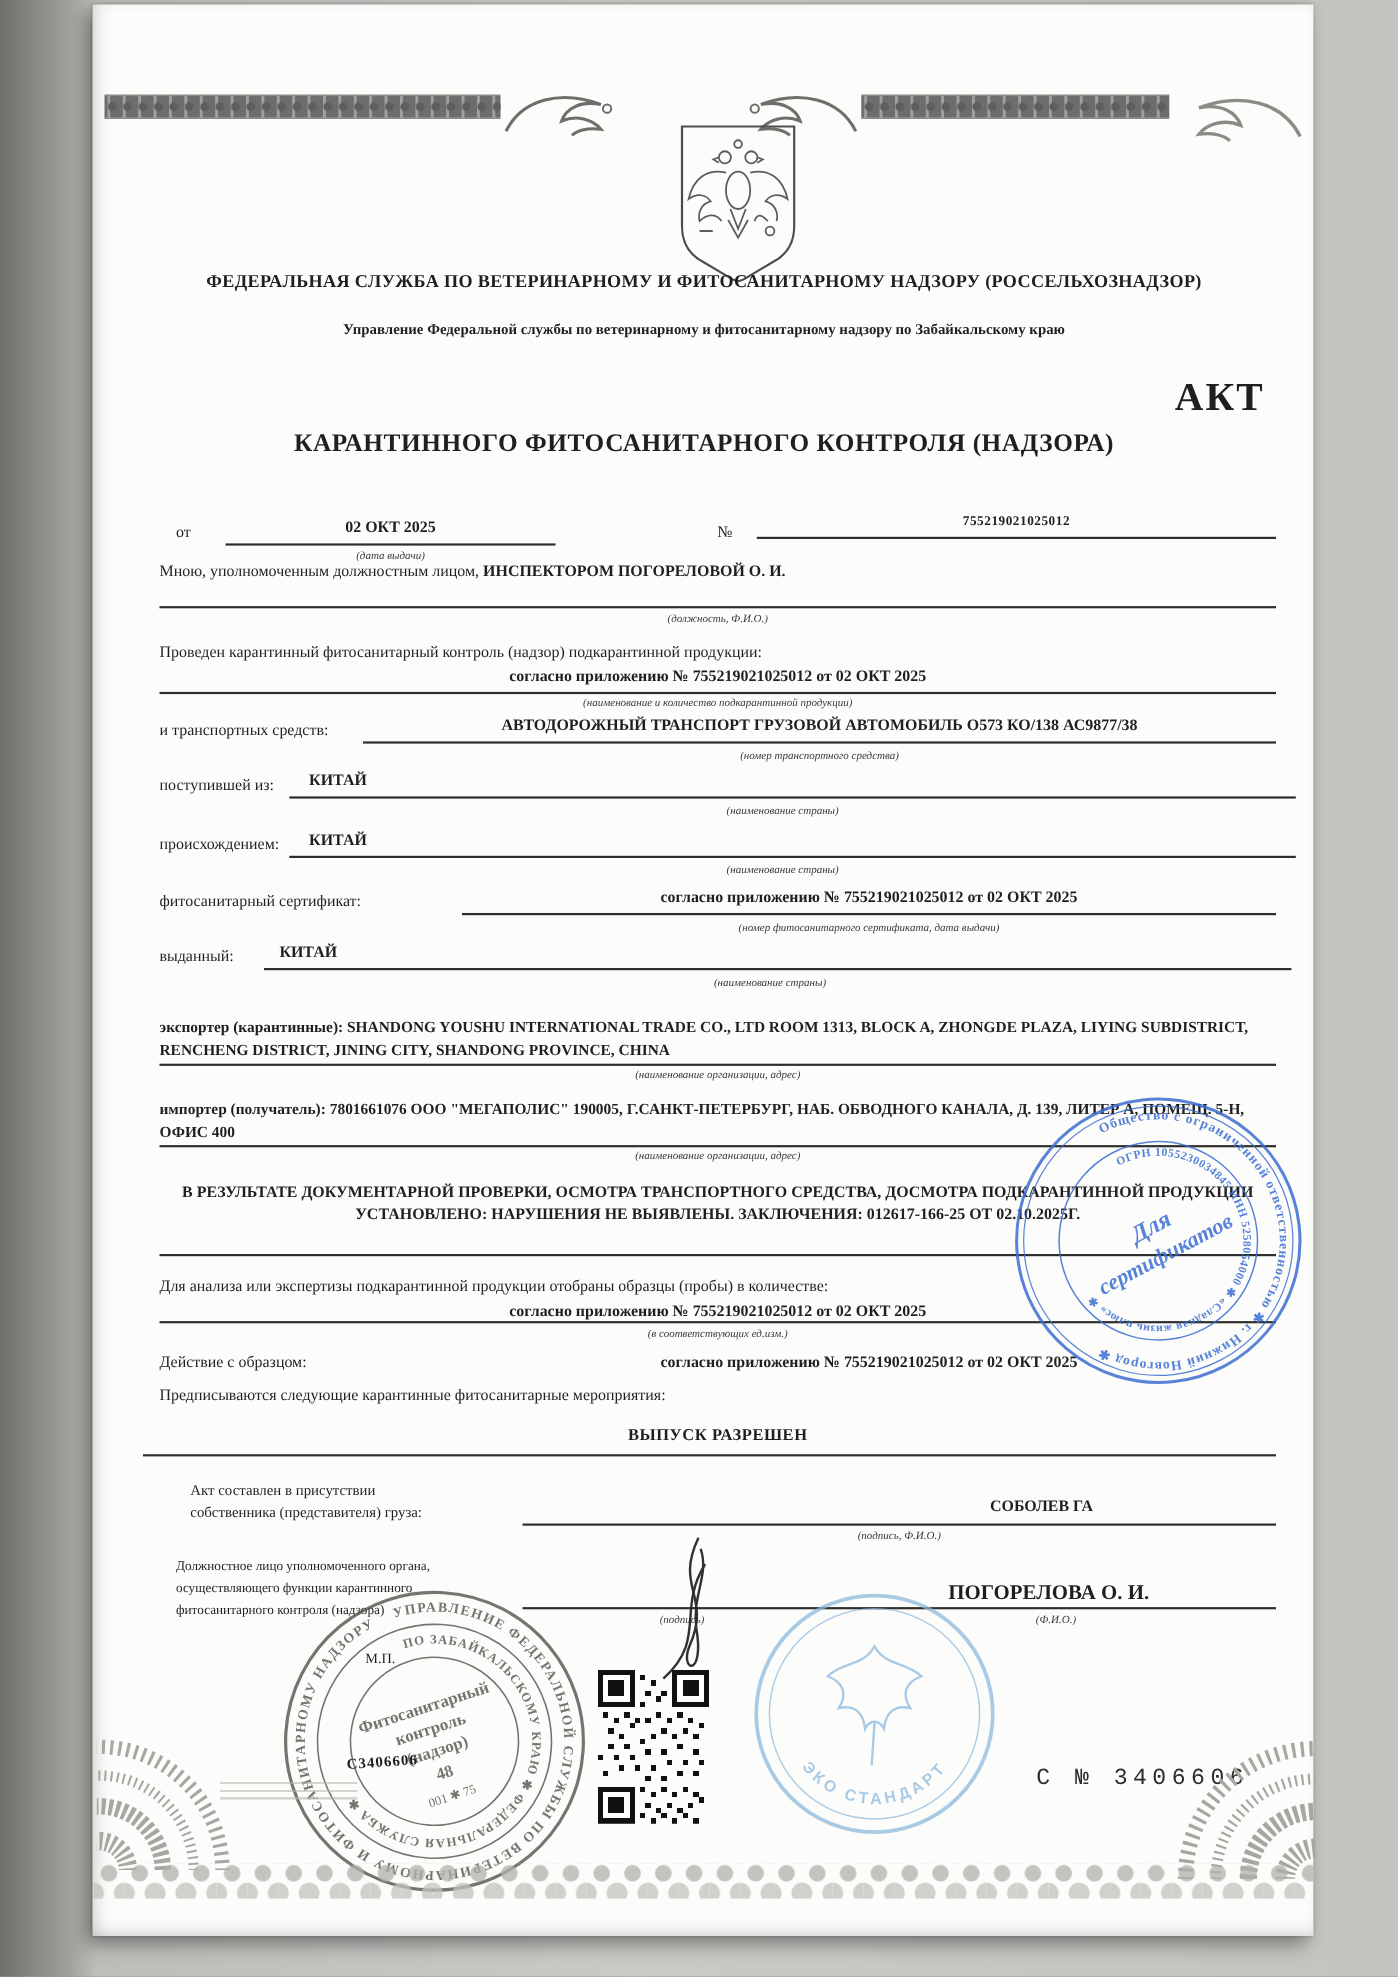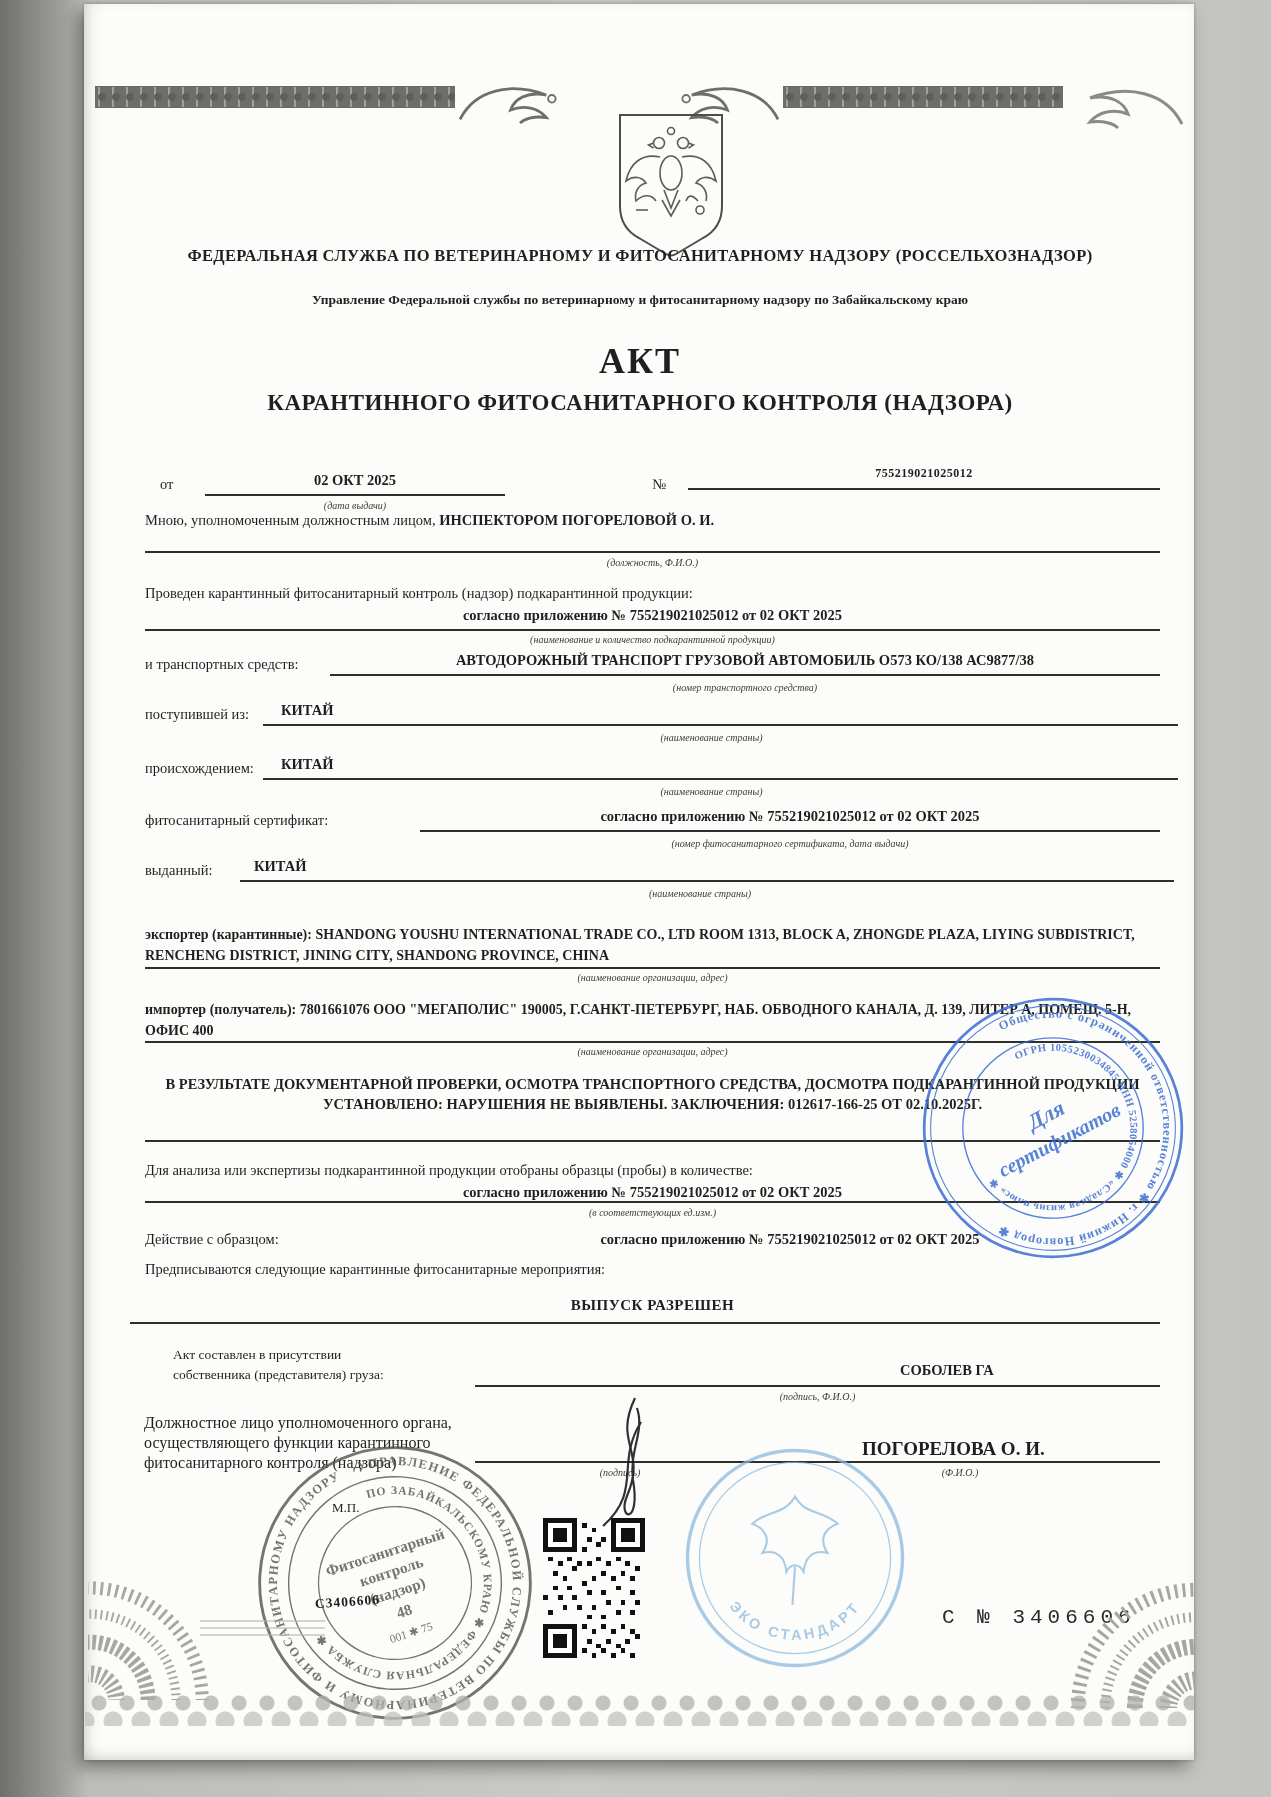--- a/index.html
+++ b/index.html
@@ -75,21 +75,21 @@
       <path d="M70,47 C88,43 100,53 104,71 C96,65 88,67 84,73 C92,75 96,83 94,91"></path>
       <path d="M86,91 C80,84 76,85 74,91"></path>
       <path d="M52,80 L59,98 L66,80 M50,90 L59,106 L68,90"></path>
       <circle cx="88" cy="100" r="4"></circle>
         <path d="M24,100 h12"></path>
     </g>
   </svg>
 
   <div class="abs ctr b" style="left:130px;top:246px;width:1020px;font-size:16.5px;letter-spacing:.3px;">ФЕДЕРАЛЬНАЯ СЛУЖБА ПО ВЕТЕРИНАРНОМУ И ФИТОСАНИТАРНОМУ НАДЗОРУ (РОССЕЛЬХОЗНАДЗОР)</div>
   <div class="abs ctr b" style="left:160px;top:292px;width:960px;font-size:13.5px;">Управление Федеральной службы по ветеринарному и фитосанитарному надзору по Забайкальскому краю</div>
-  <div class="abs ctr doc-title" style="left:130px;top:340px;width:1020px;">АКТ</div>
+  <div class="abs ctr doc-title" style="left:130px;top:340px;width:1020px;text-align:right;">АКТ</div>
   <div class="abs ctr doc-sub" style="left:130px;top:390px;width:1020px;">КАРАНТИННОГО ФИТОСАНИТАРНОГО КОНТРОЛЯ (НАДЗОРА)</div>
 
   <span class="abs lab" style="left:160px;top:476px;">от</span>
   <div class="abs ctr val uline" style="left:205px;top:472px;width:300px;padding-bottom:5px;">02 ОКТ 2025</div>
   <div class="abs cap" style="left:205px;top:500px;width:300px;">(дата выдачи)</div>
   <span class="abs lab" style="left:652px;top:476px;">№</span>
   <div class="abs ctr uline b" style="left:688px;top:466px;width:472px;font-size:12px;padding-bottom:7px;letter-spacing:.5px;">755219021025012</div>
 
   <div class="abs lab" style="left:145px;top:512px;width:1015px;">
     <span>Мною, уполномоченным должностным лицом,</span>
@@ -154,21 +154,21 @@
   <div class="abs hr" style="left:130px;top:1322px;width:1030px;"></div>
 
   <div class="abs" style="left:145px;top:1345px;width:360px;font-size:13.5px;line-height:20px;margin-left:28px;">
     <div>Акт составлен в присутствии</div>
     <div>собственника (представителя) груза:</div>
   </div>
   <div class="abs rt b" style="left:900px;top:1362px;width:260px;font-size:14.5px;">СОБОЛЕВ ГА</div>
   <div class="abs hr" style="left:475px;top:1385px;width:685px;"></div>
   <div class="abs cap" style="left:475px;top:1391px;width:685px;">(подпись, Ф.И.О.)</div>
 
-  <div class="abs" style="left:144px;top:1413px;width:380px;font-size:16px;line-height:20px;">
+  <div class="abs" style="left:160px;top:1413px;width:380px;font-size:12px;line-height:20px;">
     <div>Должностное лицо уполномоченного органа,</div>
     <div>осуществляющего функции карантинного</div>
     <div>фитосанитарного контроля (надзора)</div>
   </div>
   <div class="abs b" style="left:862px;top:1438px;width:290px;font-size:19px;">ПОГОРЕЛОВА О. И.</div>
   <div class="abs hr" style="left:475px;top:1461px;width:685px;"></div>
   <div class="abs cap" style="left:560px;top:1467px;width:120px;">(подпись)</div>
   <div class="abs cap" style="left:900px;top:1467px;width:120px;">(Ф.И.О.)</div>
 
   <svg class="abs stamp" style="left:585px;top:1392px;" width="85" height="150" viewBox="0 0 85 150">

